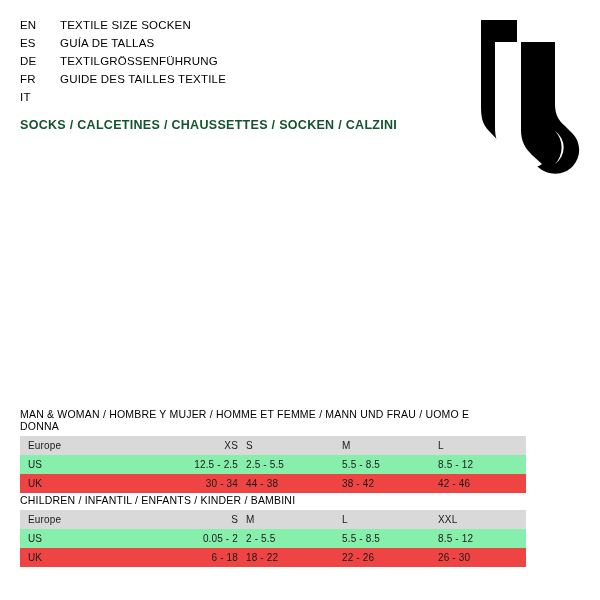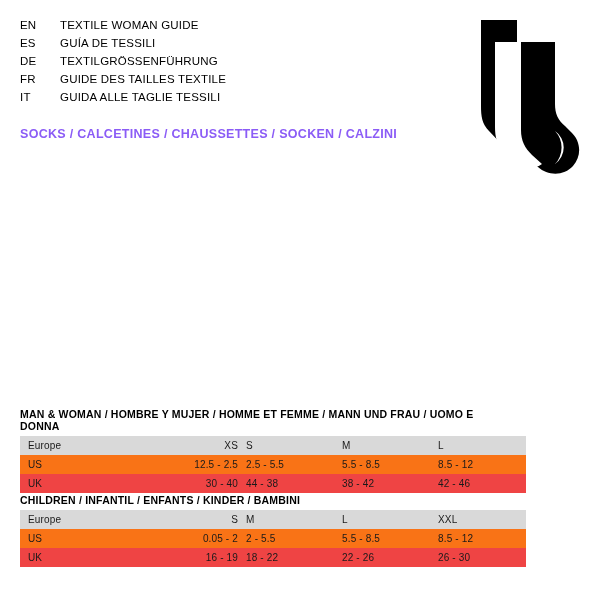--- a/index.html
+++ b/index.html
@@ -44,25 +44,25 @@
     font-size: 11.5px;
   }
   .lang-text {
     flex: 1 1 auto;
     font-size: 11.5px;
   }
 
   .product-line {
     position: absolute;
     left: 20px;
-    top: 127px;
+    top: 118px;
     font-size: 12.5px;
     font-weight: bold;
     letter-spacing: 0.3px;
-    color: #8b5cf6;
+    color: #14532d;
   }
 
   
   .sock-art {
     position: absolute;
     left: 405px;
     top: 18px;
     width: 175px;
     height: 160px;
   }
@@ -71,21 +71,21 @@
   .table-section {
     position: absolute;
     left: 20px;
     width: 466px;
   }
   #section-adult { top: 408px; }
   #section-children { top: 494px; }
 
   .section-title {
     font-size: 10.5px;
-    font-weight: bold;
+    font-weight: normal;
     letter-spacing: 0.2px;
     margin-bottom: 4px;
     color: #000;
   }
 
   table.size-table {
     border-collapse: collapse;
     width: 466px;
     table-layout: fixed;
   }
@@ -98,53 +98,52 @@
     letter-spacing: 0.15px;
   }
   table.size-table tr.head-row td {
     background: #d9d9d9;
     color: #1a1a1a;
   }
   table.size-table tr.alt-row td {
     background: #ef4444;
   }
   table.size-table tr.plain-row td {
-    background: #f97316;
+    background: #86efac;
   }
   .col-label { width: 96px; }
   .col-a { width: 106px; text-align: right; }
   .col-b { width: 88px; }
   .col-c { width: 88px; }
   .col-d { width: 88px; }
 </style>
 </head>
 <body>
 
 <div class="page">
 
   <div class="lang-block">
     <div class="lang-row">
       <span class="lang-code">EN</span>
-      <span class="lang-text">TEXTILE WOMAN GUIDE</span>
+      <span class="lang-text">TEXTILE SIZE SOCKEN</span>
     </div>
     <div class="lang-row">
       <span class="lang-code">ES</span>
-      <span class="lang-text">GUÍA DE TESSILI</span>
+      <span class="lang-text">GUÍA DE TALLAS</span>
     </div>
     <div class="lang-row">
       <span class="lang-code">DE</span>
       <span class="lang-text">TEXTILGRÖSSENFÜHRUNG</span>
     </div>
     <div class="lang-row">
       <span class="lang-code">FR</span>
       <span class="lang-text">GUIDE DES TAILLES TEXTILE</span>
     </div>
     <div class="lang-row">
       <span class="lang-code">IT</span>
-      <span class="lang-text">GUIDA ALLE TAGLIE TESSILI</span>
     </div>
   </div>
 
   <div class="product-line">SOCKS / CALCETINES / CHAUSSETTES / SOCKEN / CALZINI</div>
 
   <div class="sock-art">
     <svg width="175" height="160" viewBox="0 0 175 160" xmlns="http://www.w3.org/2000/svg">
 
       <path d="M76 2 h36 v62 c0 10 3 16 10 22 l18 16 c10 9 11 24 2 34 c-9 10 -25 10 -35 1 L84 113 C77 106 76 98 76 88 Z" fill="#000000"></path>
 
@@ -175,21 +174,21 @@
         </tr>
         <tr class="plain-row">
           <td class="col-label">US</td>
           <td class="col-a">12.5 - 2.5</td>
           <td class="col-b">2.5 - 5.5</td>
           <td class="col-c">5.5 - 8.5</td>
           <td class="col-d">8.5 - 12</td>
         </tr>
         <tr class="alt-row">
           <td class="col-label">UK</td>
-          <td class="col-a">30 - 40</td>
+          <td class="col-a">30 - 34</td>
           <td class="col-b">44 - 38</td>
           <td class="col-c">38 - 42</td>
           <td class="col-d">42 - 46</td>
         </tr>
       </tbody>
     </table>
   </div>
 
   <div class="table-section" id="section-children">
     <div class="section-title">CHILDREN / INFANTIL / ENFANTS / KINDER / BAMBINI</div>
@@ -204,21 +203,21 @@
         </tr>
         <tr class="plain-row">
           <td class="col-label">US</td>
           <td class="col-a">0.05 - 2</td>
           <td class="col-b">2 - 5.5</td>
           <td class="col-c">5.5 - 8.5</td>
           <td class="col-d">8.5 - 12</td>
         </tr>
         <tr class="alt-row">
           <td class="col-label">UK</td>
-          <td class="col-a">16 - 19</td>
+          <td class="col-a">6 - 18</td>
           <td class="col-b">18 - 22</td>
           <td class="col-c">22 - 26</td>
           <td class="col-d">26 - 30</td>
         </tr>
       </tbody>
     </table>
   </div>
 
 </div>
 

